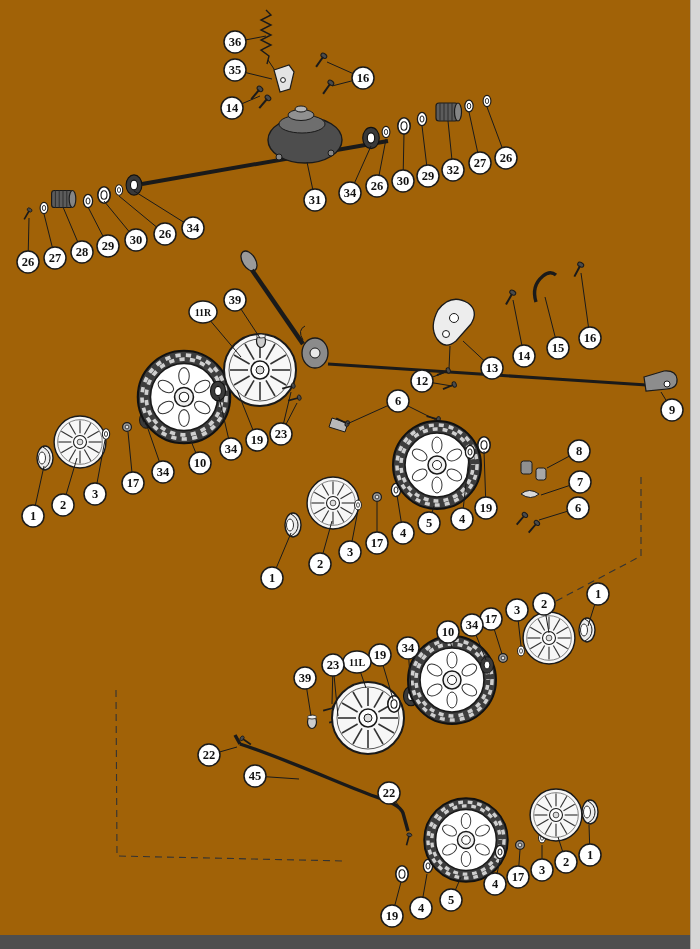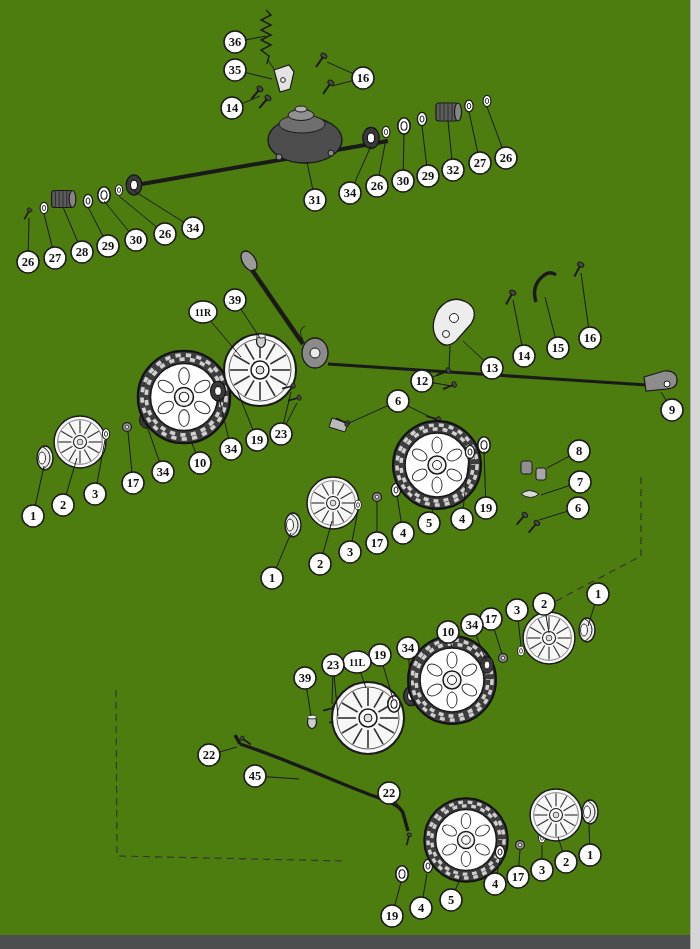--- a/index.html
+++ b/index.html
@@ -1,16 +1,16 @@
 <!DOCTYPE html>
 <html><head>
 <meta charset="utf-8">
 <style>
   html,body{margin:0;padding:0;background:#ffffff;}
-  .stage{position:relative;width:700px;height:949px;background:#4d7c0f;overflow:hidden;
+  .stage{position:relative;width:700px;height:949px;background:#a16207;overflow:hidden;
          font-family:"Liberation Serif",serif;}
   .stage svg{position:absolute;left:0;top:0;}
   .right-margin{position:absolute;top:0;right:0;width:10px;height:949px;
                 background:#d6d6d6;border-left:1px solid #a8a8a8;box-sizing:border-box;}
   .bottom-bar{position:absolute;left:0;bottom:0;width:690px;height:14px;background:#4e4e4e;}
   .ink{stroke:#1a1a1a;}
   .dash{fill:none;stroke:#333333;stroke-width:1.1;stroke-dasharray:7 5;}
   .leader{stroke:#1a1a1a;stroke-width:1;}
   .balloon{fill:#ffffff;stroke:#1a1a1a;stroke-width:1.5;}
   .balloon-label{font-family:"Liberation Serif",serif;font-weight:bold;font-size:12.5px;

